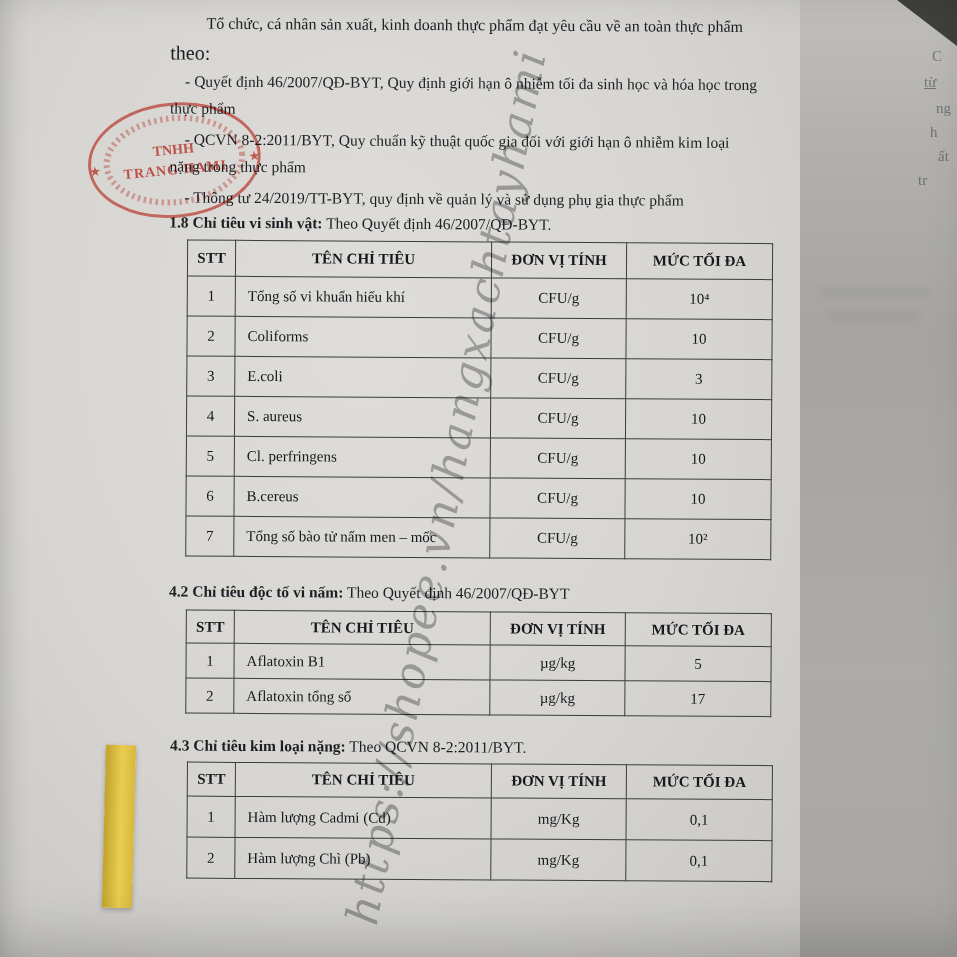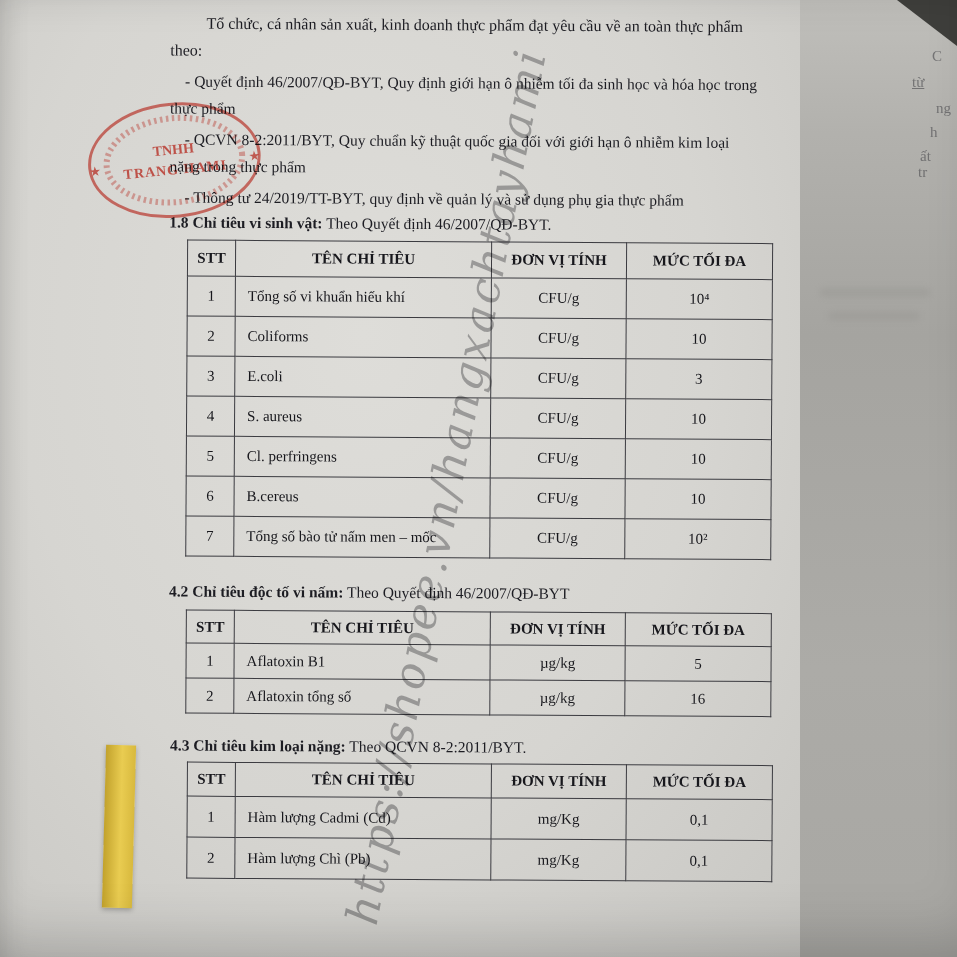--- a/index.html
+++ b/index.html
@@ -6,36 +6,36 @@
   .photo{position:relative;width:957px;height:957px;background:#b0afab;overflow:hidden;
          font-family:"Liberation Serif","DejaVu Serif",serif;}
   
   .paper{position:absolute;left:0;top:0;width:808px;height:957px;
          background:radial-gradient(ellipse at 45% 35%, #deddd9 0%, #d6d5d1 55%, #c7c6c2 100%);
          box-shadow:10px 0 18px -8px rgba(0,0,0,.40), inset 22px 0 30px -22px rgba(0,0,0,.14);}
   
   .side-strip{position:absolute;left:800px;top:0;width:157px;height:957px;
          background:linear-gradient(180deg,#c0bfbb 0%, #b2b1ad 14%, #a5a4a0 35%, #acaba7 70%, #a8a7a3 100%);}
   .frag{position:absolute;font-size:15px;color:#46464a;opacity:.6;}
-  .f0{left:132px;top:48px;} .f1{left:112px;top:74px;text-decoration:underline;} .f2{left:136px;top:100px;}
-  .f3{left:130px;top:124px;} .f4{left:120px;top:148px;} .f5{left:118px;top:164px;}
+  .f0{left:132px;top:48px;} .f1{left:124px;top:74px;text-decoration:underline;} .f2{left:136px;top:100px;}
+  .f3{left:130px;top:124px;} .f4{left:138px;top:148px;} .f5{left:118px;top:172px;}
   .smudge{position:absolute;background:#8e8d89;filter:blur(3px);opacity:.30;border-radius:4px;}
   .s1{left:20px;top:288px;width:110px;height:9px;}
   .s2{left:28px;top:312px;width:92px;height:8px;}
   .corner{position:absolute;right:0;top:0;width:60px;height:46px;background:#343431;opacity:.92;
           clip-path:polygon(0 0,100% 0,100% 100%);}
   .bookmark{position:absolute;left:104px;top:745px;width:30px;height:163px;
           background:linear-gradient(90deg,#c2a22c 0%,#e9cc51 55%,#d8b93e 100%);
           transform:rotate(1.5deg);box-shadow:0 2px 5px rgba(0,0,0,.25);}
   
   .content{position:absolute;left:0;top:0;width:808px;height:957px;
            transform:rotate(0.35deg);transform-origin:420px 430px;color:#1d1d23;}
   .abs{position:absolute;white-space:nowrap;}
   .intro1{left:204px;top:16px;font-size:16px;}
-  .intro2{left:168px;top:43px;font-size:16px;}
+  .intro2{left:168px;top:43px;font-size:20px;}
   .bullets{position:absolute;left:168px;top:69px;width:630px;font-size:15.5px;line-height:27px;}
   .bullets .ind{padding-left:15px;}
   .bullets .gap{margin-top:4px;}
   .heading{position:absolute;font-size:15.5px;white-space:nowrap;}
   .heading .hb{font-weight:bold;}
   .h41{left:168px;top:215px;}
   .h42{left:170px;top:584px;}
   .h43{left:172px;top:738px;}
   
   table.t{position:absolute;border-collapse:collapse;table-layout:fixed;width:585px;
@@ -178,21 +178,21 @@
       <tr class="dr">
         <td>1</td>
         <td class="name">Aflatoxin B1</td>
         <td>µg/kg</td>
         <td>5</td>
       </tr>
       <tr class="dr">
         <td>2</td>
         <td class="name">Aflatoxin tổng số</td>
         <td>µg/kg</td>
-        <td>16</td>
+        <td>17</td>
       </tr>
     </tbody>
       </table>
 
     <div class="heading h43">
       <span class="hb">4.3 Chỉ tiêu kim loại nặng:</span><span> Theo QCVN 8-2:2011/BYT.</span>
     </div>
     <table class="t t3">
       <colgroup>
           <col class="c1">

